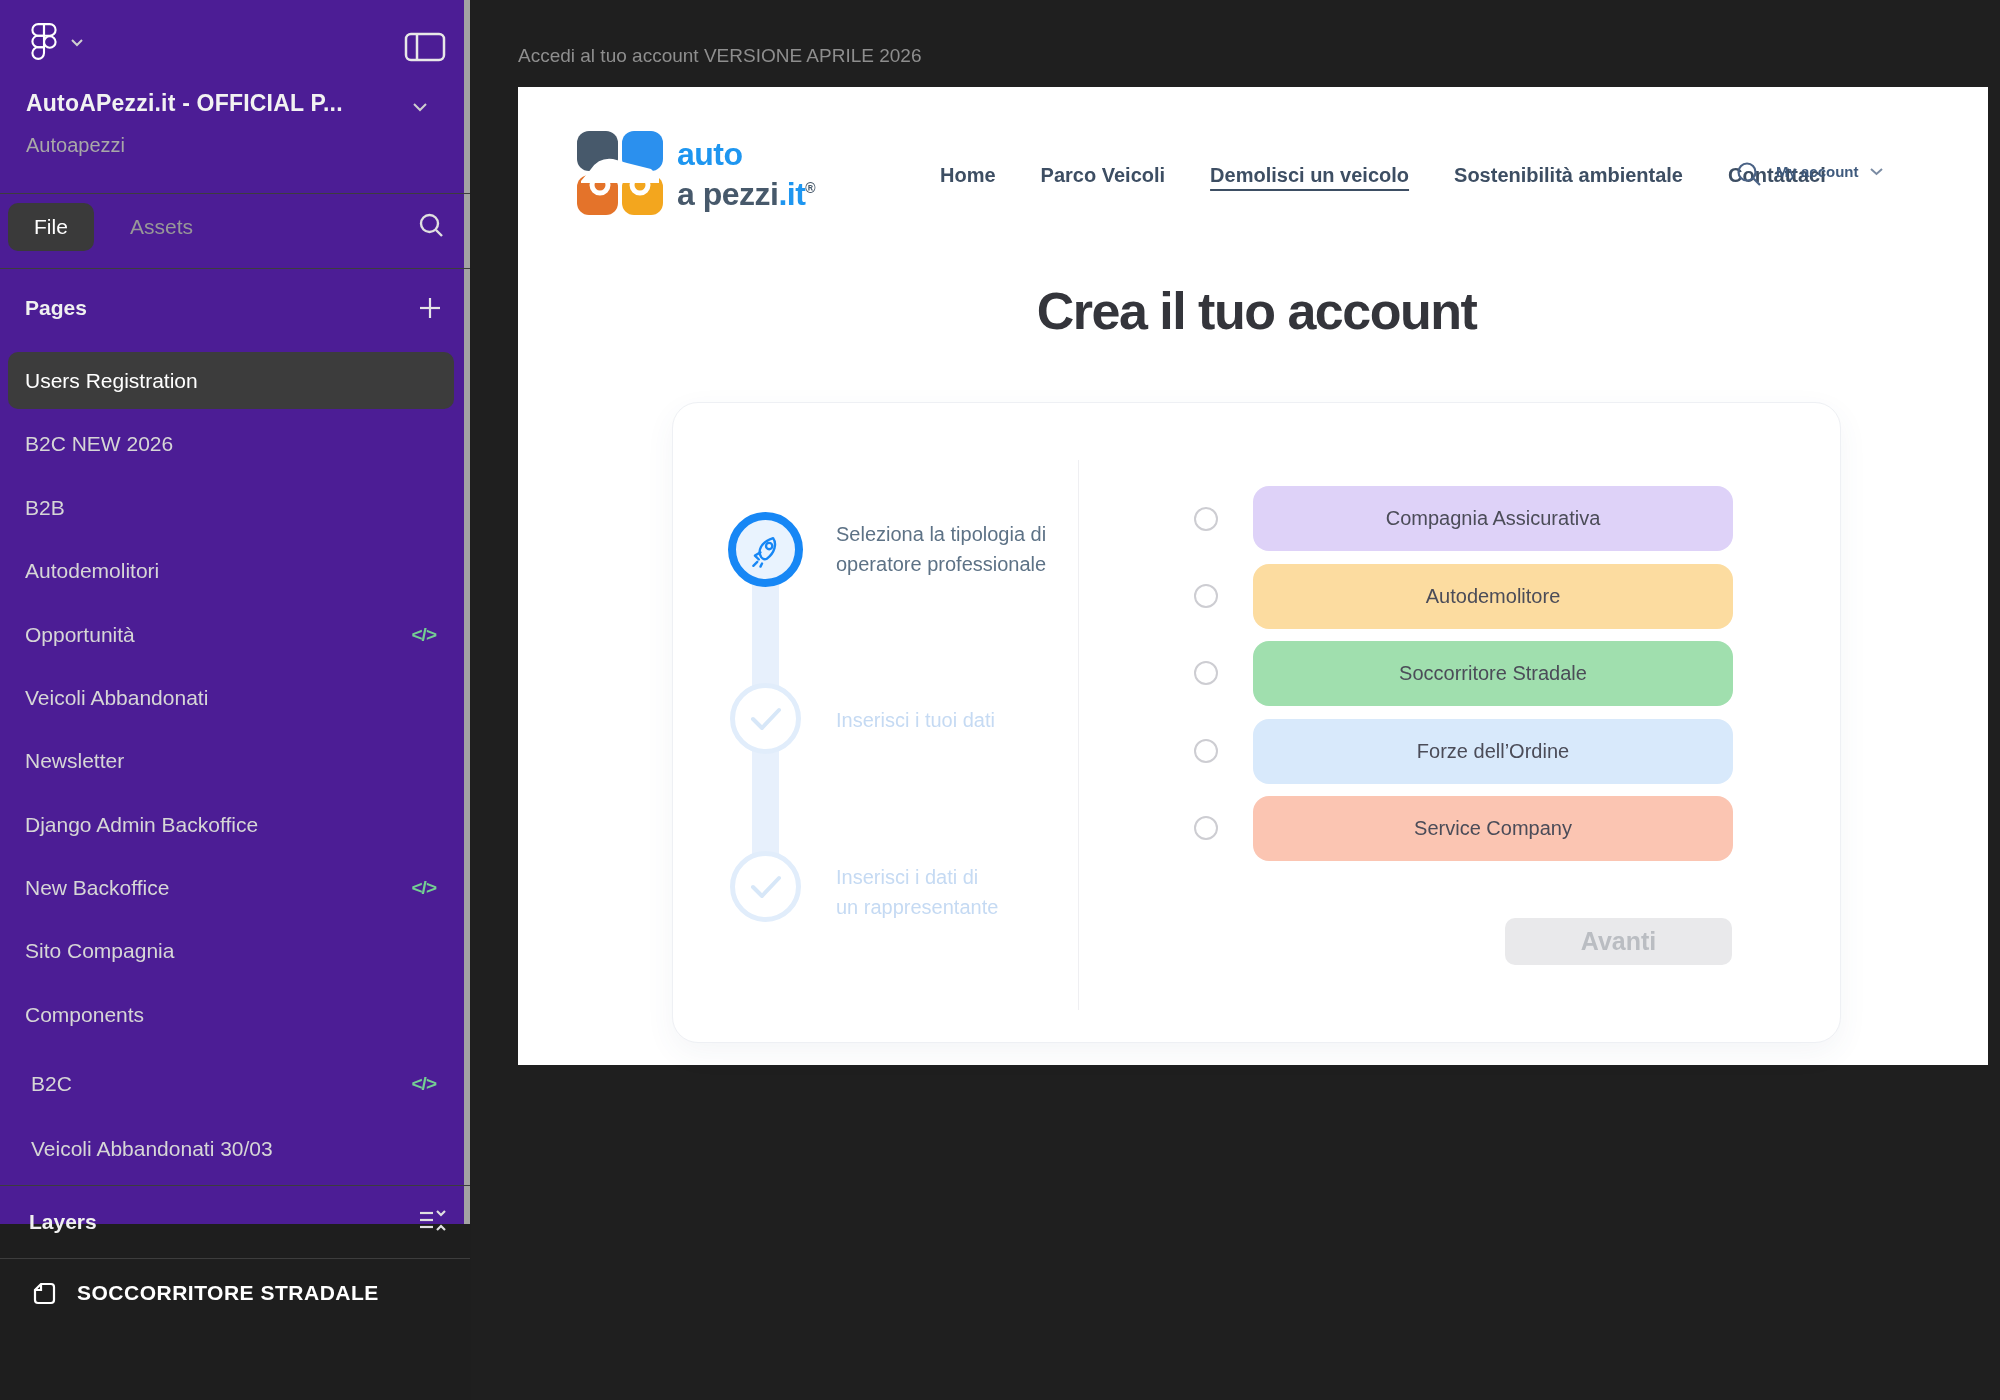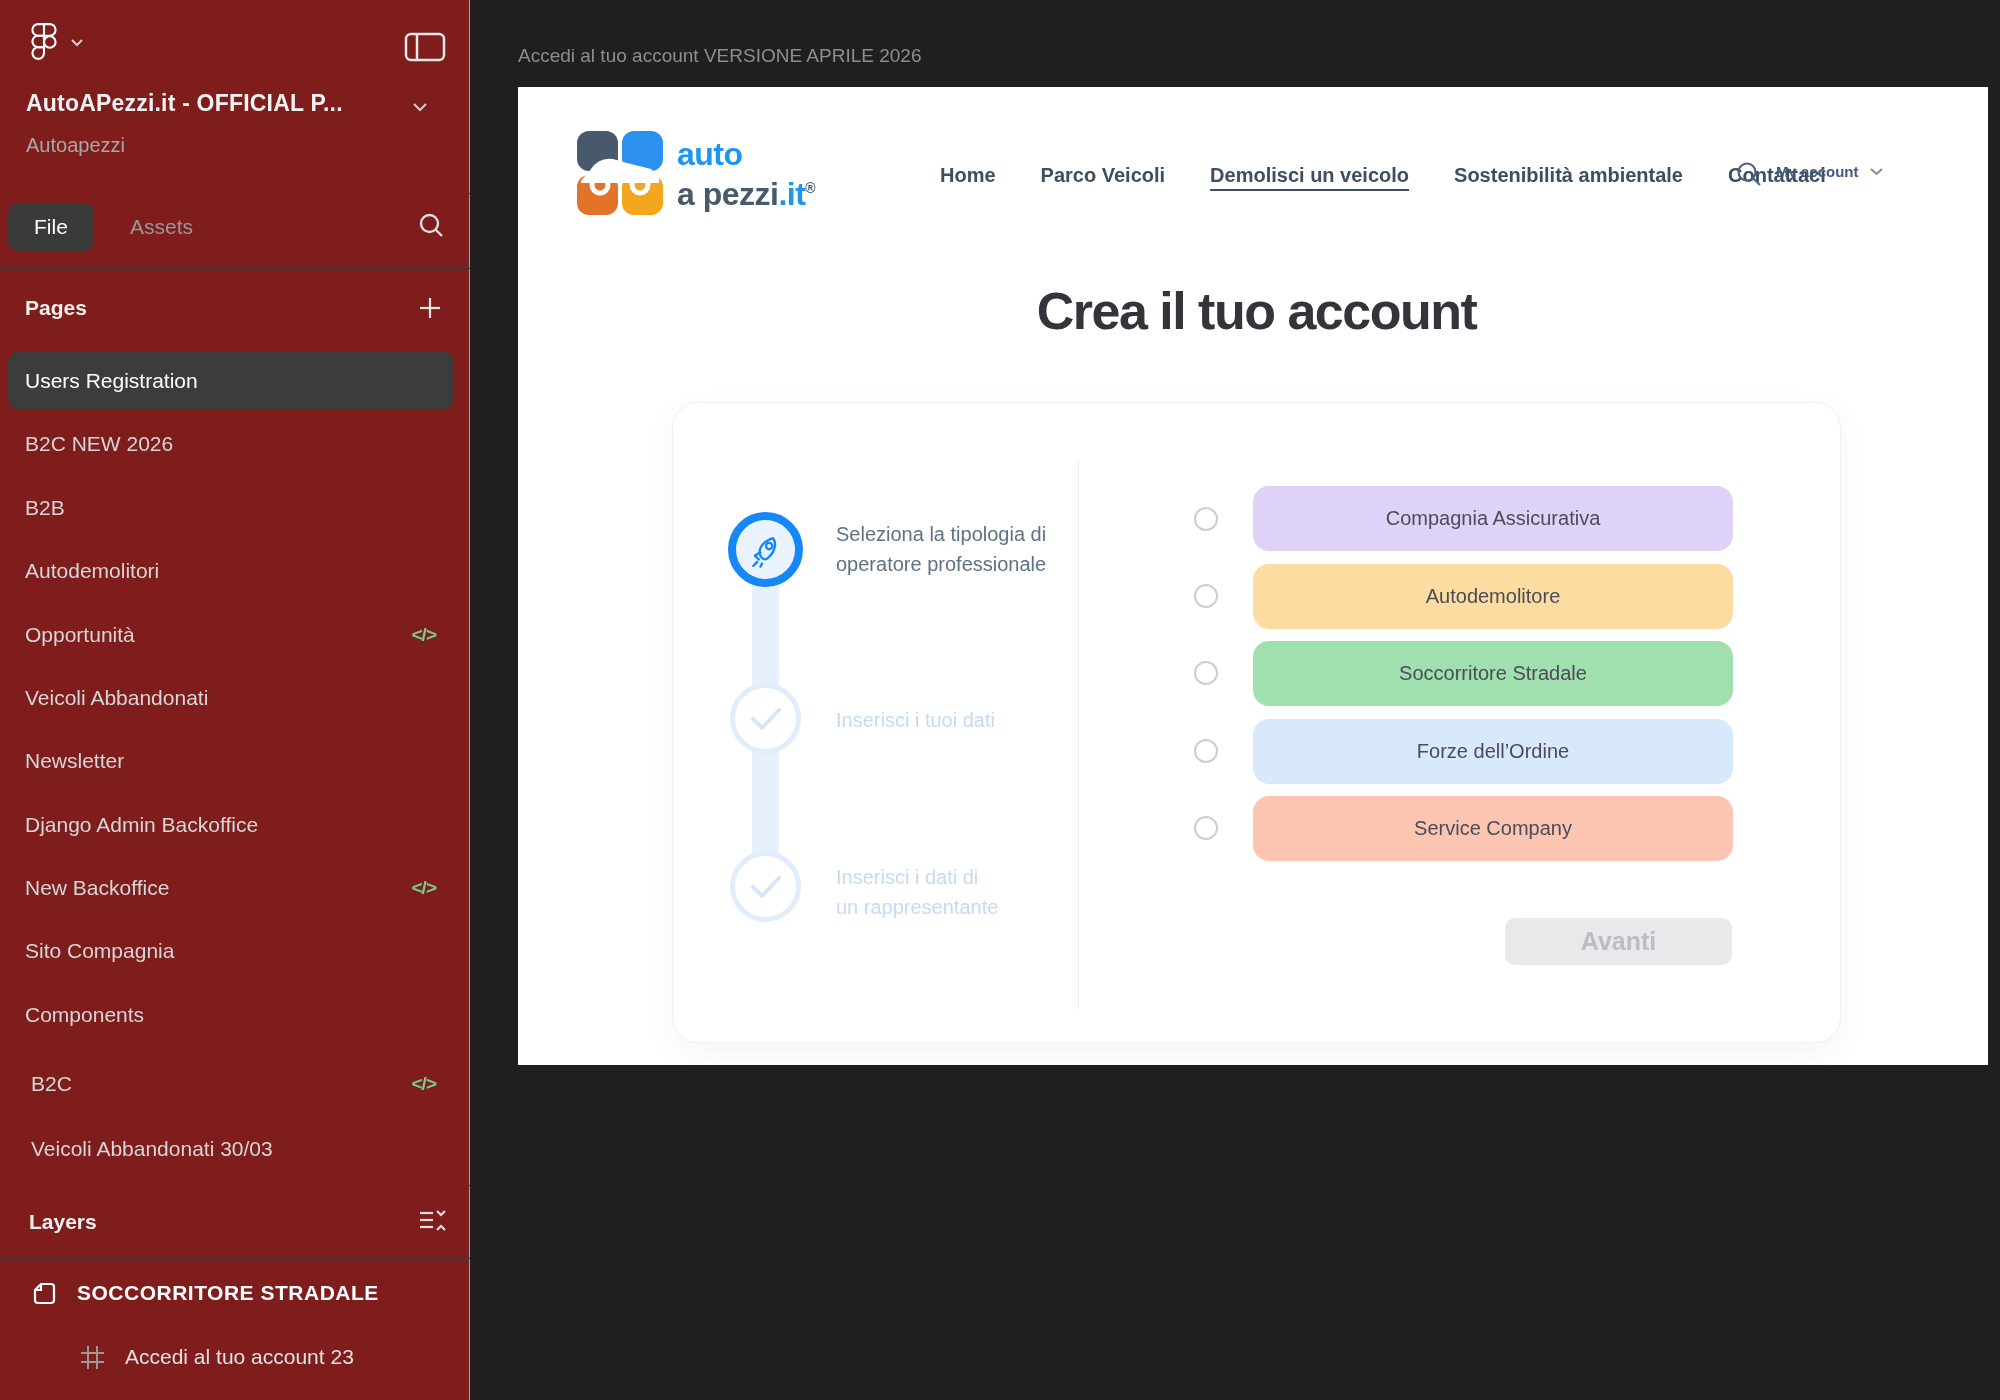--- a/index.html
+++ b/index.html
@@ -1,21 +1,21 @@
 <!DOCTYPE html>
 <html><head>
 <meta charset="utf-8">
 <style>
   * { margin:0; padding:0; box-sizing:border-box; }
   html,body { background:#161616; }
   body { font-family:"Liberation Sans", sans-serif; }
   #app { position:relative; width:2000px; height:1400px; overflow:hidden; background:#1e1e1e; }
 
   
-  .sidebar { position:absolute; left:0; top:0; width:470px; height:1400px; background:#7f1d1d; border-right:1px solid #a3a3a3; }
+  .sidebar { position:absolute; left:0; top:0; width:470px; height:1224px; background:#4c1d95; border-right:6px solid #a3a3a3; }
   .abs { position:absolute; }
   .divider { position:absolute; left:0; width:470px; height:1px; background:#3d3d3d; }
 
   .figma-logo { left:26px; top:22px; }
   .logo-chevron { left:70px; top:38px; }
   .panel-toggle { left:404px; top:32px; cursor:pointer; }
 
   .file-title { left:26px; top:90px; font-size:23px; font-weight:700; color:#f2f2f2; letter-spacing:.2px; }
   .title-chevron { left:412px; top:102px; }
   .file-subtitle { left:26px; top:134px; font-size:20px; color:#a8a8a8; }
@@ -207,31 +207,20 @@
     <div class="divider" style="top:1258px"></div>
 
     <div class="abs layer-row1">
       <svg width="25" height="25" viewBox="0 0 25 25">
         <path d="M9 3 H19 a3 3 0 0 1 3 3 V19 a3 3 0 0 1 -3 3 H6 a3 3 0 0 1 -3 -3 V9 Z" fill="none" stroke="#ffffff" stroke-width="2.2"></path>
         <path d="M9 3 V9 H3" fill="none" stroke="#ffffff" stroke-width="2.2"></path>
       </svg>
       <span class="lbl">SOCCORRITORE STRADALE</span>
     </div>
 
-    <div class="abs layer-row2">
-      <svg class="hash" width="23" height="23" viewBox="0 0 23 23">
-        <g stroke="#9a9a9a" stroke-width="2">
-          <line x1="7" y1="0" x2="7" y2="23"></line>
-          <line x1="16" y1="0" x2="16" y2="23"></line>
-          <line x1="0" y1="7" x2="23" y2="7"></line>
-          <line x1="0" y1="16" x2="23" y2="16"></line>
-        </g>
-      </svg>
-      <span class="lbl">Accedi al tuo account 23</span>
-    </div>
   </div>
 
   <div class="canvas">
 
     <div class="frame-label">Accedi al tuo account VERSIONE APRILE 2026</div>
 
     <div class="frame">
 
       <svg class="site-logo" width="86" height="84" viewBox="0 0 86 84">
         <rect x="0" y="0" width="41" height="40" rx="12" fill="#47596b"></rect>

